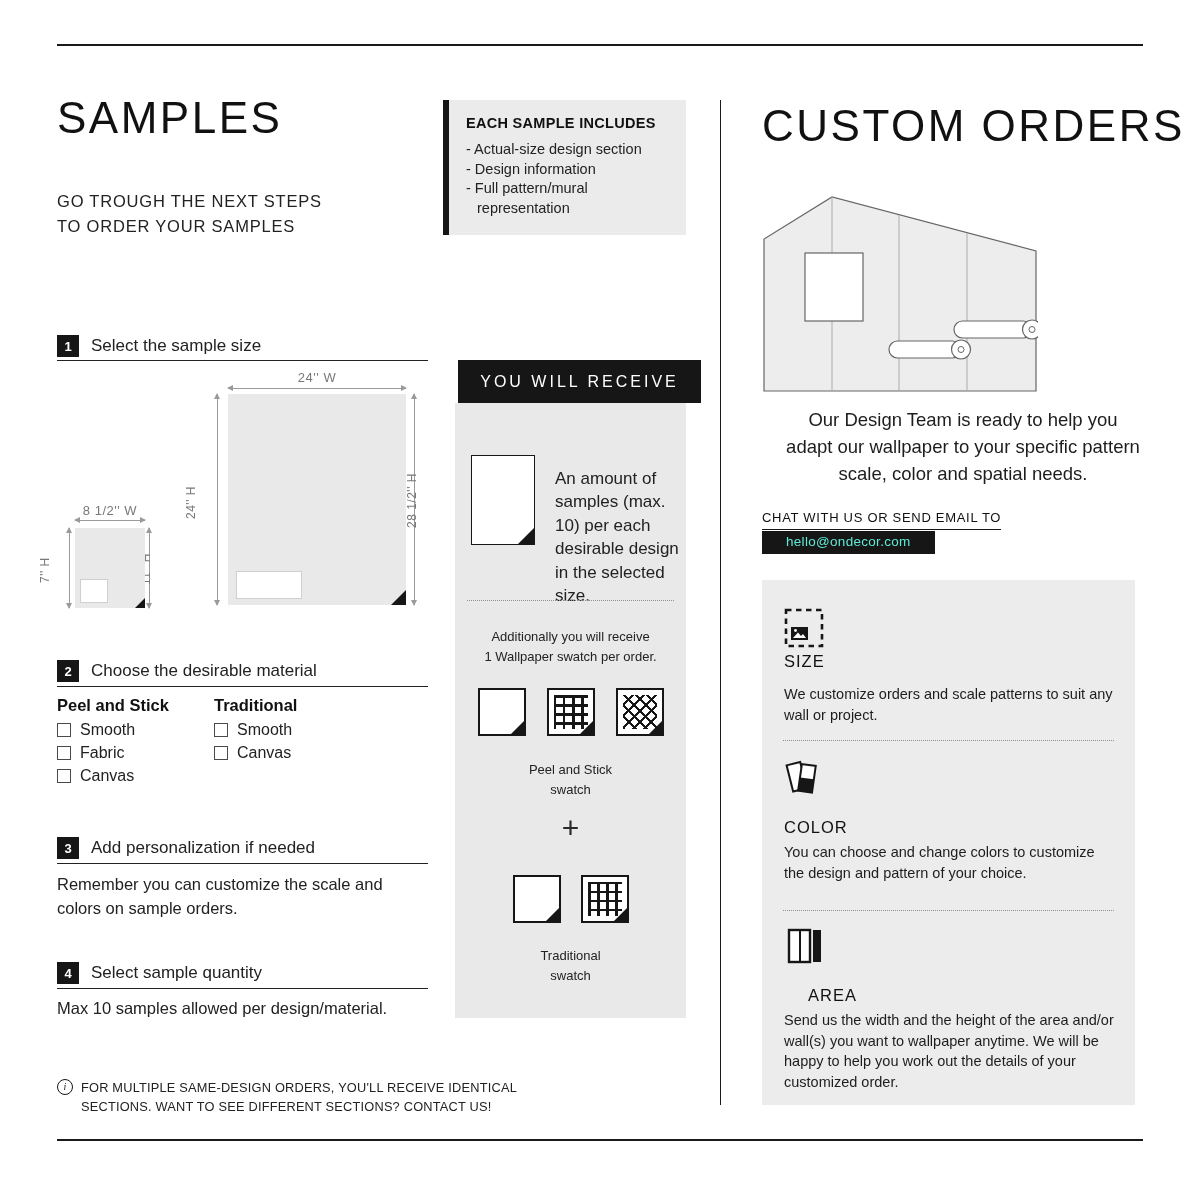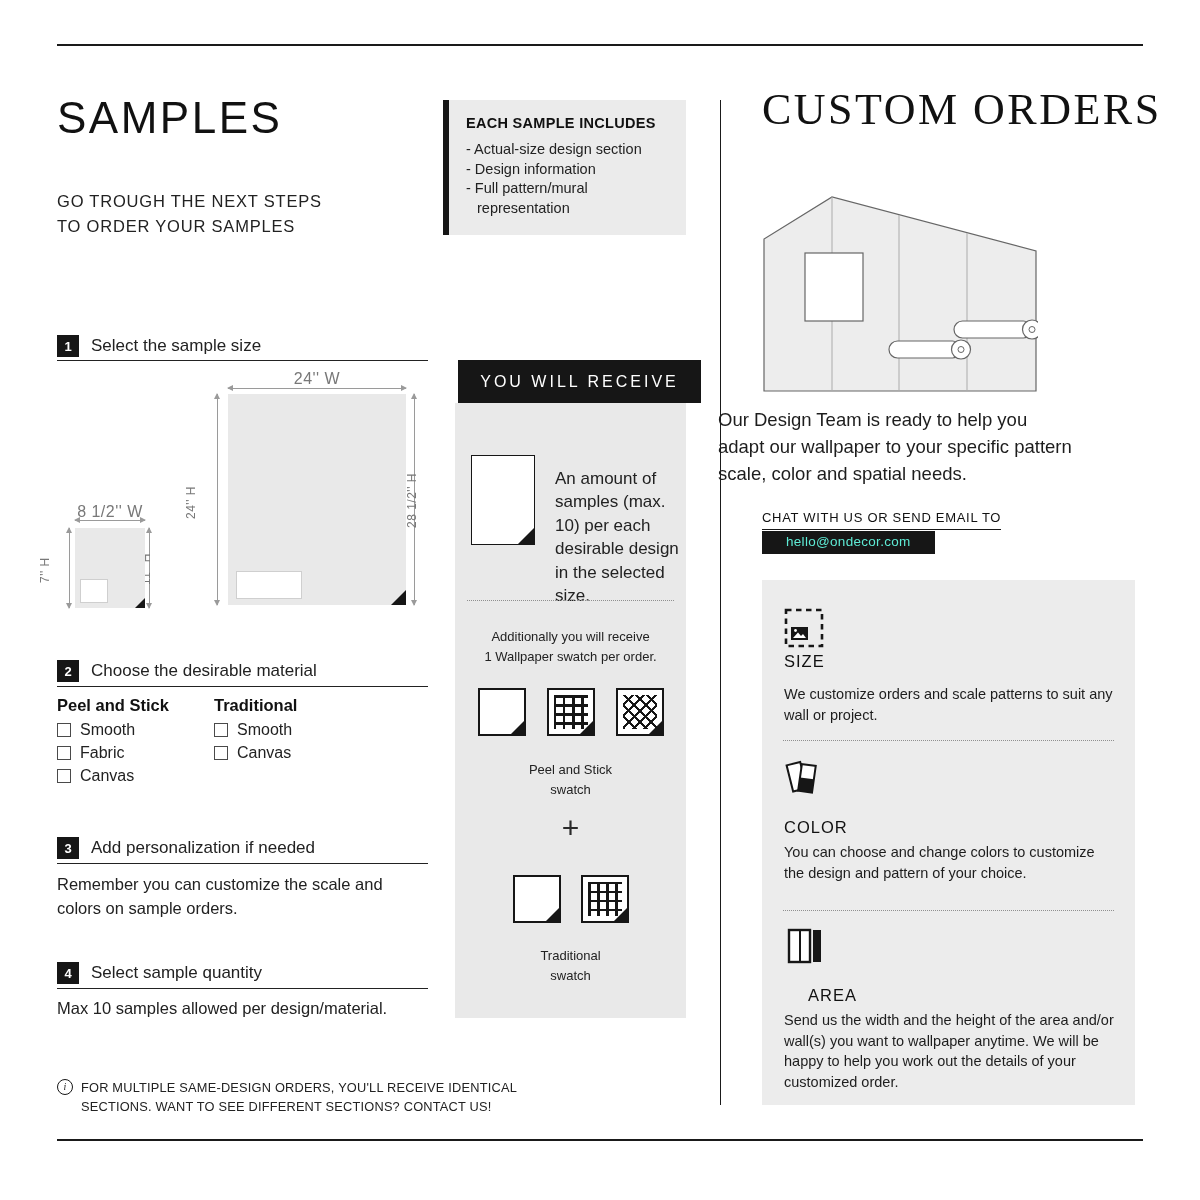--- a/index.html
+++ b/index.html
@@ -17,21 +17,21 @@
   .inner-white{position:absolute;background:#fff;border:1px solid #cfcfcf;}
   .fold{position:absolute;right:0;bottom:0;width:0;height:0;border-left:14px solid transparent;border-bottom:14px solid #161616;}
   .dim-h{position:absolute;height:1px;background:#9a9a9a;}
   .dim-h::before,.dim-h::after{content:"";position:absolute;top:-3px;border-top:3.5px solid transparent;border-bottom:3.5px solid transparent;}
   .dim-h::before{left:-1px;border-right:6px solid #9a9a9a;}
   .dim-h::after{right:-1px;border-left:6px solid #9a9a9a;}
   .dim-v{position:absolute;width:1px;background:#9a9a9a;}
   .dim-v::before,.dim-v::after{content:"";position:absolute;left:-3px;border-left:3.5px solid transparent;border-right:3.5px solid transparent;}
   .dim-v::before{top:-1px;border-bottom:6px solid #9a9a9a;}
   .dim-v::after{bottom:-1px;border-top:6px solid #9a9a9a;}
-  .dim-label{position:absolute;font-size:16px;color:#787878;letter-spacing:.5px;text-align:center;}
+  .dim-label{position:absolute;font-size:13px;color:#787878;letter-spacing:.5px;text-align:center;}
   .vlabel{position:absolute;font-size:12px;color:#787878;letter-spacing:.5px;white-space:nowrap;transform:rotate(-90deg);transform-origin:left bottom;height:14px;line-height:14px;}
   .mat-title{position:absolute;font-weight:bold;font-size:16.5px;color:#111;}
   .cb-row{position:absolute;display:flex;align-items:center;gap:9px;font-size:16px;color:#222;}
   .cb{width:12px;height:12px;border:1.5px solid #4a4a4a;background:#fff;flex:0 0 auto;}
   .body-text{position:absolute;font-size:16.5px;line-height:1.45;color:#222;}
   .footnote{position:absolute;display:flex;gap:8px;align-items:flex-start;}
   .info-circle{flex:0 0 auto;width:14px;height:14px;border:1.3px solid #161616;border-radius:50%;font-size:10px;line-height:14px;text-align:center;font-style:italic;font-family:"Liberation Serif",serif;margin-top:1px;}
   .foot-text{font-size:12.8px;line-height:1.5;letter-spacing:.2px;color:#222;}
   .includes-box{position:absolute;background:#ebebeb;border-left:6px solid #161616;box-sizing:border-box;padding:15px 12px 17px 17px;}
   .includes-title{font-weight:bold;font-size:14.5px;letter-spacing:.3px;margin-bottom:9px;color:#111;}
@@ -190,37 +190,37 @@
     </div>
     <div class="swatch">
       <div class="pat grid"></div>
       <div class="fold fold-sm"></div>
     </div>
   </div>
   <div class="center-text" style="top:543px;">Traditional
 swatch</div>
 </div>
 
-<div class="abs big-title" style="left:762px;top:84px;font-family:Liberation Serif, serif;">CUSTOM ORDERS</div>
+<div class="abs big-title" style="left:762px;top:101px;">CUSTOM ORDERS</div>
 
 <svg class="abs" style="left:762px;top:193px;" width="276" height="200" viewBox="0 0 276 200">
   <polygon points="2,198 2,46 70,4 274,58 274,198" fill="#ededed" stroke="#666" stroke-width="1.2"></polygon>
   <line x1="70" y1="4" x2="70" y2="198" stroke="#ababab" stroke-width="1"></line>
   <line x1="137" y1="22" x2="137" y2="198" stroke="#ababab" stroke-width="1"></line>
   <line x1="205" y1="40" x2="205" y2="198" stroke="#ababab" stroke-width="1"></line>
   <rect x="43" y="60" width="58" height="68" fill="#ffffff" stroke="#666" stroke-width="1.2"></rect>
   <rect x="127" y="148" width="72" height="17" rx="8.5" fill="#ffffff" stroke="#666" stroke-width="1.2"></rect>
   <circle cx="199" cy="156.5" r="9.5" fill="#ffffff" stroke="#666" stroke-width="1.2"></circle>
   <circle cx="199" cy="156.5" r="3" fill="none" stroke="#666" stroke-width="1"></circle>
   <rect x="192" y="128" width="78" height="17" rx="8.5" fill="#ffffff" stroke="#666" stroke-width="1.2"></rect>
   <circle cx="270" cy="136.5" r="9.5" fill="#ffffff" stroke="#666" stroke-width="1.2"></circle>
   <circle cx="270" cy="136.5" r="3" fill="none" stroke="#666" stroke-width="1"></circle>
 </svg>
 
-<div class="r-intro" style="left:718px;top:406px;width:358px;">Our Design Team is ready to help you adapt our wallpaper to your specific pattern scale, color and spatial needs.</div>
+<div class="r-intro" style="left:784px;top:406px;width:358px;text-align:center;">Our Design Team is ready to help you adapt our wallpaper to your specific pattern scale, color and spatial needs.</div>
 
 <div class="contact" style="left:762px;top:510px;">CHAT WITH US OR SEND EMAIL TO</div>
 <div class="email" style="left:762px;top:531px;">hello@ondecor.com</div>
 
 <div class="r-panel" style="left:762px;top:580px;width:373px;height:525px;">
 
   <svg style="position:absolute;left:22px;top:28px;" width="40" height="40" viewBox="0 0 40 40">
     <rect x="2" y="2" width="36" height="36" fill="none" stroke="#161616" stroke-width="2.6" stroke-dasharray="5.5 4.5"></rect>
     <rect x="7" y="19" width="17" height="13" fill="#161616"></rect>
     <path d="M9 30 L14 24.5 L17 28 L19 26 L22 30 Z" fill="#ffffff"></path>

